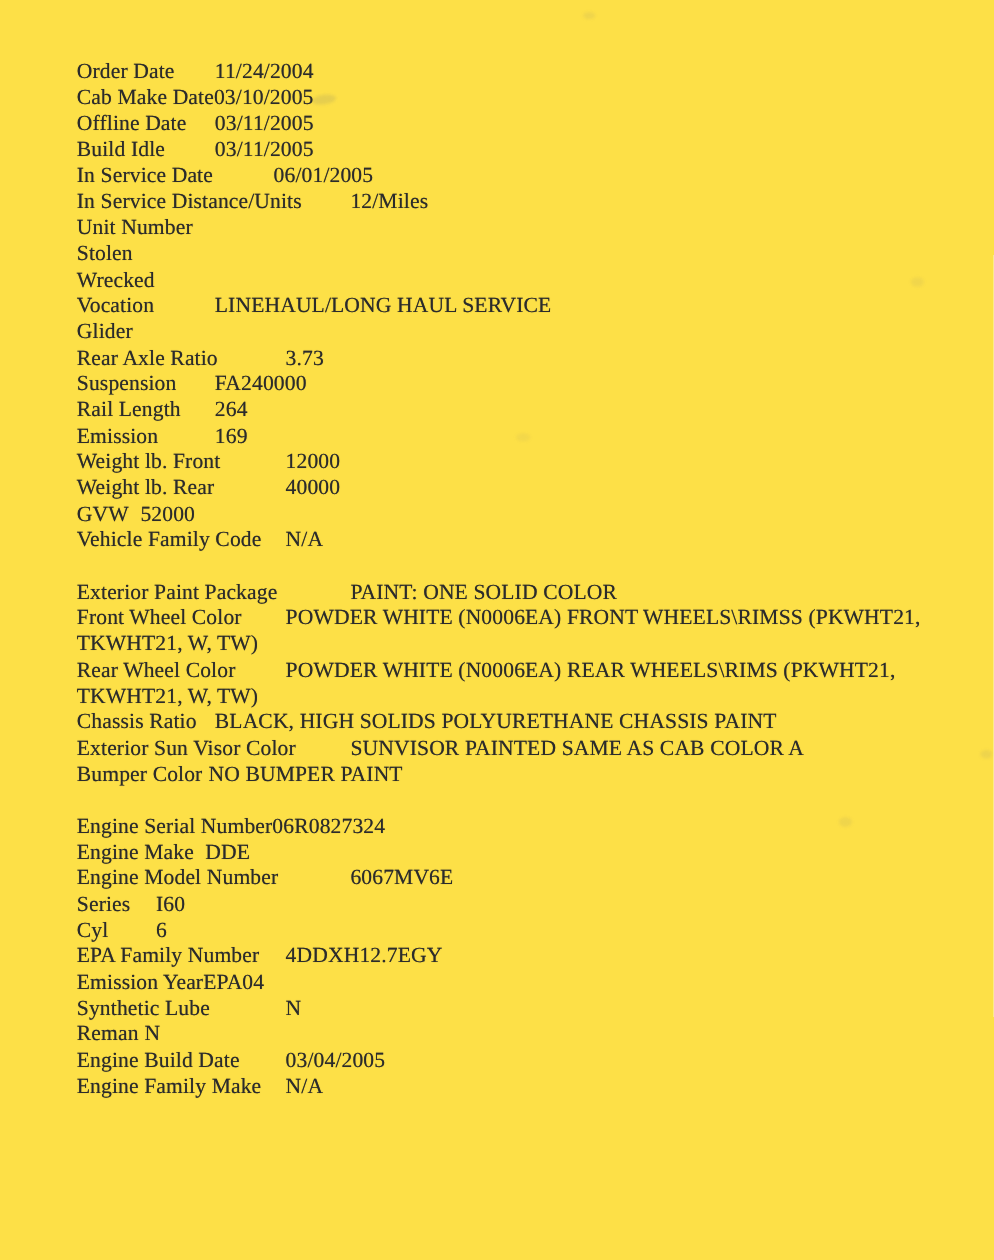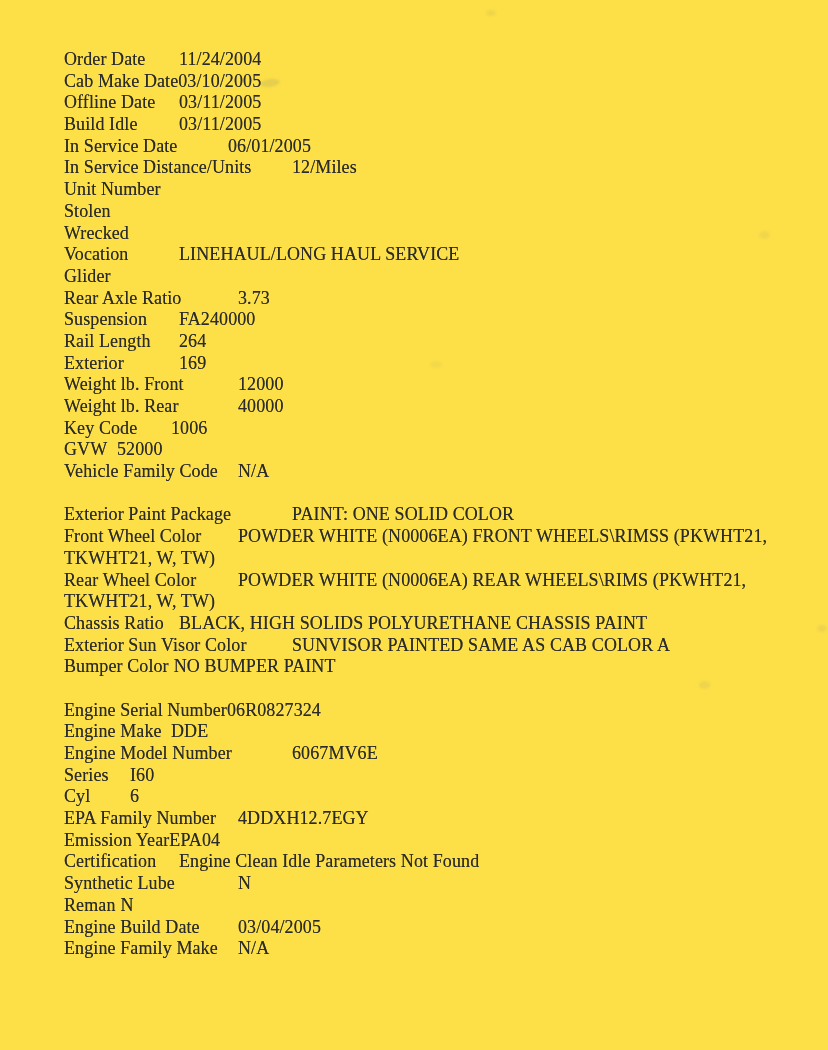--- a/index.html
+++ b/index.html
@@ -61,24 +61,23 @@
     <div class="line"><span class="lbl">In Service Date</span><span class="val t169">06/01/2005</span></div>
     <div class="line"><span class="lbl">In Service Distance/Units</span><span class="val t228">12/Miles</span></div>
     <div class="line"><span class="lbl">Unit Number</span></div>
     <div class="line"><span class="lbl">Stolen</span></div>
     <div class="line"><span class="lbl">Wrecked</span></div>
     <div class="line"><span class="lbl">Vocation</span><span class="val t115">LINEHAUL/LONG HAUL SERVICE</span></div>
     <div class="line"><span class="lbl">Glider</span></div>
     <div class="line"><span class="lbl">Rear Axle Ratio</span><span class="val t174">3.73</span></div>
     <div class="line"><span class="lbl">Suspension</span><span class="val t115">FA240000</span></div>
     <div class="line"><span class="lbl">Rail Length</span><span class="val t115">264</span></div>
-    <div class="line"><span class="lbl">Exterior</span><span class="val t115">169</span></div>
+    <div class="line"><span class="lbl">Emission</span><span class="val t115">169</span></div>
     <div class="line"><span class="lbl">Weight lb. Front</span><span class="val t174">12000</span></div>
     <div class="line"><span class="lbl">Weight lb. Rear</span><span class="val t174">40000</span></div>
-    <div class="line"><span class="lbl">Key Code</span><span class="val t107">1006</span></div>
     <div class="line"><span class="lbl">GVW</span><span class="val t53">52000</span></div>
     <div class="line"><span class="lbl">Vehicle Family Code</span><span class="val t174">N/A</span></div>
 
     <div class="line blank"></div>
 
     <div class="line"><span class="lbl">Exterior Paint Package</span><span class="val t228">PAINT: ONE SOLID COLOR</span></div>
     <div class="line"><span class="lbl">Front Wheel Color</span><span class="val t174">POWDER WHITE (N0006EA) FRONT WHEELS\RIMSS (PKWHT21,</span></div>
     <div class="line"><span class="lbl">TKWHT21, W, TW)</span></div>
     <div class="line"><span class="lbl">Rear Wheel Color</span><span class="val t174">POWDER WHITE (N0006EA) REAR WHEELS\RIMS (PKWHT21,</span></div>
     <div class="line"><span class="lbl">TKWHT21, W, TW)</span></div>
@@ -88,20 +87,19 @@
 
     <div class="line blank"></div>
 
     <div class="line"><span class="lbl">Engine Serial Number</span><span class="val inl g0">06R0827324</span></div>
     <div class="line"><span class="lbl">Engine Make</span><span class="val t107">DDE</span></div>
     <div class="line"><span class="lbl">Engine Model Number</span><span class="val t228">6067MV6E</span></div>
     <div class="line"><span class="lbl">Series</span><span class="val t66">I60</span></div>
     <div class="line"><span class="lbl">Cyl</span><span class="val t66">6</span></div>
     <div class="line"><span class="lbl">EPA Family Number</span><span class="val t174">4DDXH12.7EGY</span></div>
     <div class="line"><span class="lbl">Emission Year</span><span class="val inl g0">EPA04</span></div>
-    <div class="line"><span class="lbl">Certification</span><span class="val t115">Engine Clean Idle Parameters Not Found</span></div>
     <div class="line"><span class="lbl">Synthetic Lube</span><span class="val t174">N</span></div>
     <div class="line"><span class="lbl">Reman</span><span class="val inl g5">N</span></div>
     <div class="line"><span class="lbl">Engine Build Date</span><span class="val t174">03/04/2005</span></div>
     <div class="line"><span class="lbl">Engine Family Make</span><span class="val t174">N/A</span></div>
 
   </div>
 </div>
 
 </body></html>

